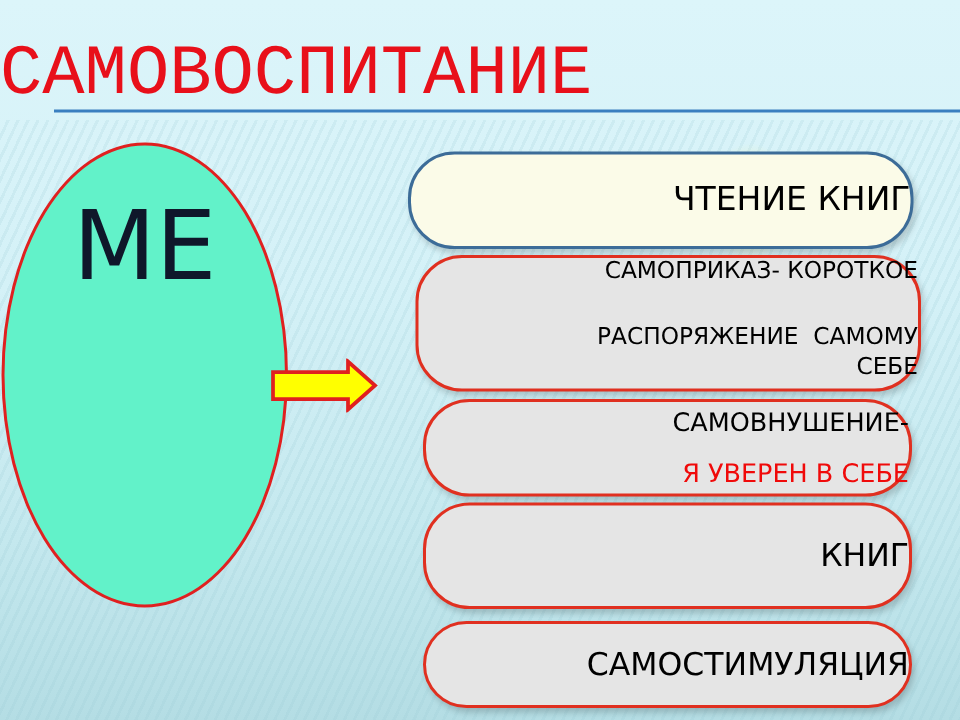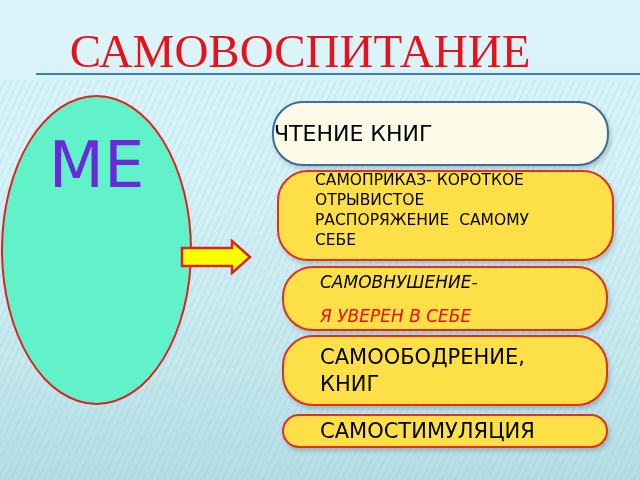--- a/index.html
+++ b/index.html
@@ -7,44 +7,44 @@
     width:640px; height:480px; position:relative; overflow:hidden;
     background: linear-gradient(180deg, #dcf5fa 0%, #d4f1f7 40%, #c4e8ee 75%, #b4dde4 100%);
     font-family: "DejaVu Sans", sans-serif;
   }
   .stripes {
     position:absolute; left:0; top:80px; width:640px; height:400px;
     background: repeating-linear-gradient(115deg, rgba(255,255,255,0.0) 0px, rgba(255,255,255,0.0) 4px, rgba(150,200,210,0.18) 4px, rgba(150,200,210,0.18) 6px);
     pointer-events:none;
   }
   .title {
-    position:absolute; left:0; width:600px; top:26px; text-align:center;
-    font-family: Liberation Serif, serif; font-size:47px; line-height:50px;
+    position:absolute; left:0; width:600px; top:26px; 
+    font-family: Liberation Mono, monospace; font-size:47px; line-height:50px;
     color:#e8101a; letter-spacing:0px;
   }
   .title-rule {
     position:absolute; left:36px; right:0; top:73px; height:2px; background:#3a7fc0;
   }
   .ellipse {
     position:absolute; left:1px; top:95px; width:191px; height:310px;
     background:#62f2c9; border:2px solid #e02020; border-radius:50%; box-sizing:border-box;
   }
   .ellipse-text {
     position:absolute; left:1px; top:121px; width:191px; text-align:center;
-    font-family:"DejaVu Sans", sans-serif; font-size:64px; line-height:88px; color:#6d28d9;
+    font-family:"DejaVu Sans", sans-serif; font-size:64px; line-height:88px; color:#0f172a;
   }
   .ellipse-text div { white-space:nowrap; }
   .arrow { position:absolute; left:180px; top:239px; width:72px; height:36px; }
   .box {
     position:absolute; box-sizing:border-box; text-align:center;
-    display:flex; flex-direction:column; justify-content:center; align-items:flex-start;
+    display:flex; flex-direction:column; justify-content:center; align-items:flex-end;
     color:#000; box-shadow: 2px 3px 4px rgba(0,0,0,0.18); border-radius: 31px;
   }
   .box-white { background:#fbfbe8; border:2px solid #3c6c98; }
-  .box-yellow { background:#fde047; border:2px solid #e03020;padding-left:36px; }
+  .box-yellow { background:#e5e5e5; border:2px solid #e03020;padding-left:36px; }
   .glow {
     position:absolute; left:470px; top:95px; width:60px; height:80px;
     background: radial-gradient(ellipse at center, rgba(255,240,120,0.55) 0%, rgba(255,240,120,0) 70%);
     pointer-events:none;
   }
   .red { color:#f00a0a;margin-top:12px; }
 </style>
 </head>
 <body>
 
@@ -63,30 +63,28 @@
 </svg>
 
 <div class="glow"></div>
 
 <div class="box box-white" style="left:272px; top:101px; width:337px; height:65px; font-size:22px; line-height:26px;">
   <div>ЧТЕНИЕ КНИГ</div>
 </div>
 
 <div class="box box-yellow" style="left:277px; top:170px; width:337px; height:91px; font-size:15.5px; line-height:20px; justify-content:flex-start; padding-top:0px; overflow:visible;">
   <div style="margin-top:-2px;">САМОПРИКАЗ- КОРОТКОЕ</div>
-  <div>ОТРЫВИСТОЕ</div>
-  <div style="white-space:pre;">РАСПОРЯЖЕНИЕ  САМОМУ</div>
+  <div style="white-space:pre;margin-top:24px;">РАСПОРЯЖЕНИЕ  САМОМУ</div>
   <div>СЕБЕ</div>
 </div>
 
-<div class="box box-yellow" style="left:282px; top:266px; width:326px; height:65px; font-size:17px; line-height:22px;font-style:italic;">
+<div class="box box-yellow" style="left:282px; top:266px; width:326px; height:65px; font-size:17px; line-height:22px;">
   <div>САМОВНУШЕНИЕ-</div>
   <div class="red">Я УВЕРЕН В СЕБЕ</div>
 </div>
 
 <div class="box box-yellow" style="left:282px; top:335px; width:326px; height:71px; font-size:21px; line-height:27px;">
-  <div>САМООБОДРЕНИЕ,</div>
   <div>КНИГ</div>
 </div>
 
-<div class="box box-yellow" style="left:282px; top:414px; width:326px; height:34px; font-size:21px; line-height:26px;">
+<div class="box box-yellow" style="left:282px; top:414px; width:326px; height:58px; font-size:21px; line-height:26px;">
   <div>САМОСТИМУЛЯЦИЯ</div>
 </div>
 
 </body></html>

